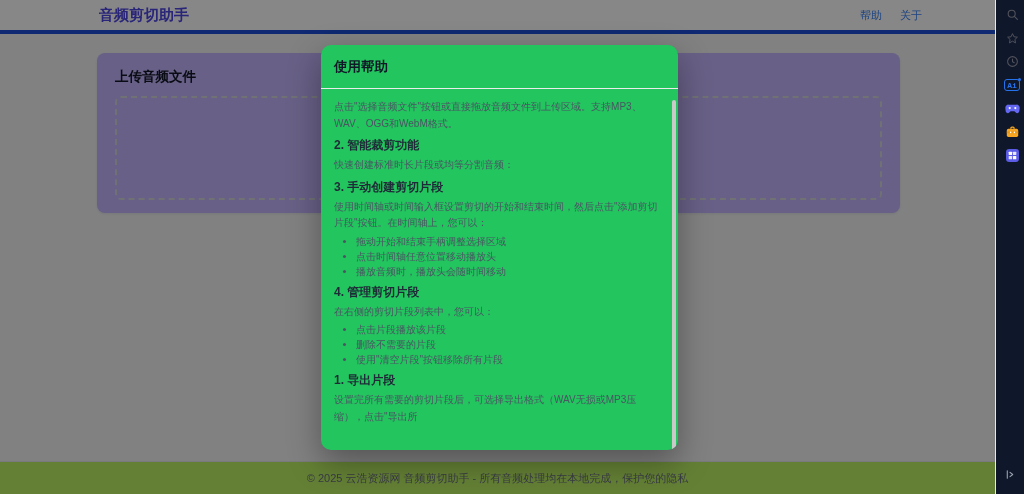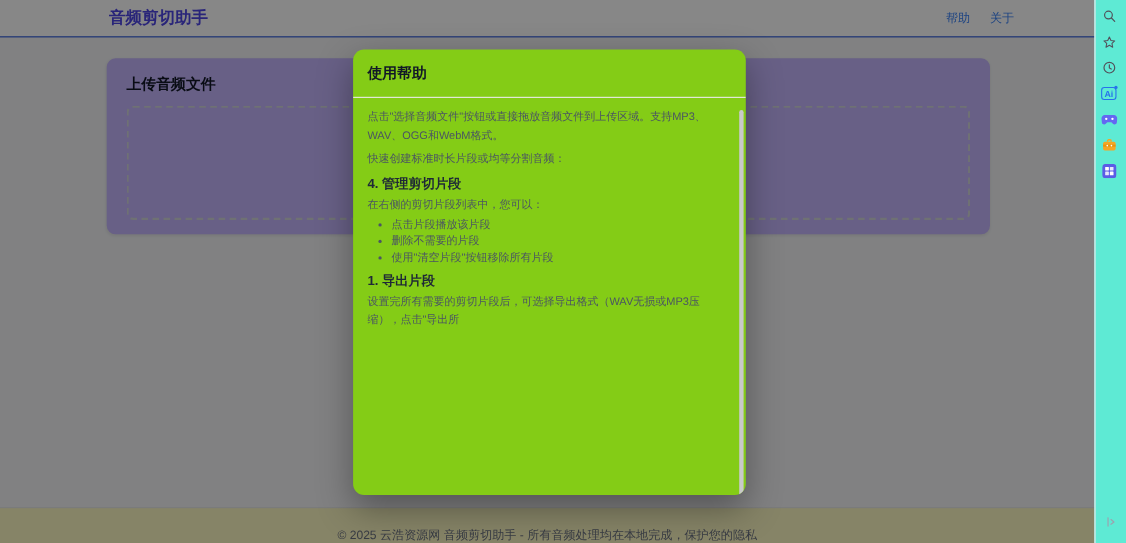--- a/index.html
+++ b/index.html
@@ -4,58 +4,58 @@
 <style>
   * { margin:0; padding:0; box-sizing:border-box; }
   html,body { width:1024px; height:494px; overflow:hidden; }
   body { font-family:"Liberation Sans","DejaVu Sans",sans-serif; background:#f3f4f6; }
 
   .screen { position:relative; width:1024px; height:494px; overflow:hidden; }
 
   
   .page { position:absolute; left:0; top:0; width:995px; height:494px; background:#f3f4f6; }
 
-  .site-header { height:34px; background:#ffffff; border-bottom:1px solid #1d4ed8;
+  .site-header { height:34px; background:#ffffff; border-bottom:4px solid #1d4ed8;
     display:flex; align-items:center; justify-content:space-between; padding:0 73px 0 99px; }
   .brand { font-size:15px; font-weight:bold; color:#4f46e5; }
   .nav { display:flex; gap:18px; }
   .nav a { font-size:11px; color:#3b82f6; text-decoration:none; cursor:pointer; }
 
   .upload-card { width:803px; margin:19px 0 0 97px; background:#c4b5fd; border-radius:8px;
     box-shadow:0 1px 3px rgba(0,0,0,.08); padding:15px 18px 16px 18px; height:160px;font-family:Liberation Mono, monospace; }
   .upload-card h2 { font-size:13.5px; font-weight:bold; color:#111827; margin-bottom:10px; }
   .dropzone { height:104px; border:2px dashed #d1d5db; border-radius:6px; }
 
   .site-footer { position:absolute; left:0; bottom:0; width:995px; height:33px;
-    background:#fef9c3; border-top:1px solid #e5e7eb; display:flex; align-items:flex-end; justify-content:center; }
+    background:#bef264; border-top:1px solid #e5e7eb; display:flex; align-items:center; justify-content:center; }
   .site-footer span { font-size:11px; color:#6b7280; }
 
   
   .overlay { position:absolute; left:0; top:0; width:995px; height:494px;
     background:rgba(0,0,0,0.47); z-index:10; }
 
   
   .modal { position:absolute; left:321px; top:45px; width:357px; height:405px;
-    background:#84cc16; border-radius:10px; z-index:20; overflow:hidden;
+    background:#22c55e; border-radius:10px; z-index:20; overflow:hidden;
     box-shadow:0 12px 32px rgba(0,0,0,.35); }
   .modal-header { padding:13px 14px 12px 13px; border-bottom:1px solid #ececec; }
   .modal-header h3 { font-size:13.5px; font-weight:bold; color:#111827; }
   .modal-body { position:relative; padding:10px 20px 0 13px; height:358px; overflow:hidden; }
   .help-section { margin-bottom:5px; }
   .help-section h4 { font-size:12px; font-weight:bold; color:#1f2937; line-height:16px; margin:0 0 4px 0; }
   .help-section p { font-size:10px; color:#4b5563; line-height:16.5px; }
   .help-section ul { margin:2px 0 0 0; padding-left:22px; list-style:disc; }
   .help-section li { font-size:10px; color:#4b5563; line-height:15px; }
   .modal-scrollbar { position:absolute; right:2px; top:55px; width:4px; height:378px;
     background:#c9c9c9; border-radius:2px; z-index:21; }
 
   
   .browser-sidebar { position:absolute; right:0; top:0; width:29px; height:494px;
-    background:#5eead4; border-left:1px solid #e5e7eb; z-index:30;
-    display:flex; flex-direction:column; align-items:flex-start; padding-top:3px; }
+    background:#0f172a; border-left:1px solid #e5e7eb; z-index:30;
+    display:flex; flex-direction:column; align-items:flex-end; padding-top:3px;font-family:Liberation Mono, monospace; }
   .side-icon { width:24px; height:23.5px; display:flex; align-items:center; justify-content:center; cursor:pointer; }
   .side-icon svg { display:block; }
   .ai-badge { position:relative; font-size:8px; font-weight:bold; color:#2672ec;
     border:1.4px solid #2672ec; border-radius:3px; padding:0.5px 2px; line-height:9px; }
   .ai-badge::after { content:""; position:absolute; right:-2px; top:-2px; width:3px; height:3px;
     border-radius:50%; background:#2672ec; }
   .sidebar-collapse { position:absolute; bottom:8px; left:50%; transform:translateX(-50%); cursor:pointer; }
 </style>
 </head>
 <body>
@@ -87,23 +87,33 @@
     <div class="modal-header">
       <h3>使用帮助</h3>
     </div>
     <div class="modal-body">
 
       <div class="help-section">
         <p>点击"选择音频文件"按钮或直接拖放音频文件到上传区域。支持MP3、WAV、OGG和WebM格式。</p>
       </div>
 
       <div class="help-section">
+        <h4>2. 智能裁剪功能</h4>
         <p>快速创建标准时长片段或均等分割音频：</p>
       </div>
 
+      <div class="help-section">
+        <h4>3. 手动创建剪切片段</h4>
+        <p>使用时间轴或时间输入框设置剪切的开始和结束时间，然后点击"添加剪切片段"按钮。在时间轴上，您可以：</p>
+        <ul>
+          <li>拖动开始和结束手柄调整选择区域</li>
+          <li>点击时间轴任意位置移动播放头</li>
+          <li>播放音频时，播放头会随时间移动</li>
+        </ul>
+      </div>
 
       <div class="help-section">
         <h4>4. 管理剪切片段</h4>
         <p>在右侧的剪切片段列表中，您可以：</p>
         <ul>
           <li>点击片段播放该片段</li>
           <li>删除不需要的片段</li>
           <li>使用"清空片段"按钮移除所有片段</li>
         </ul>
       </div>

